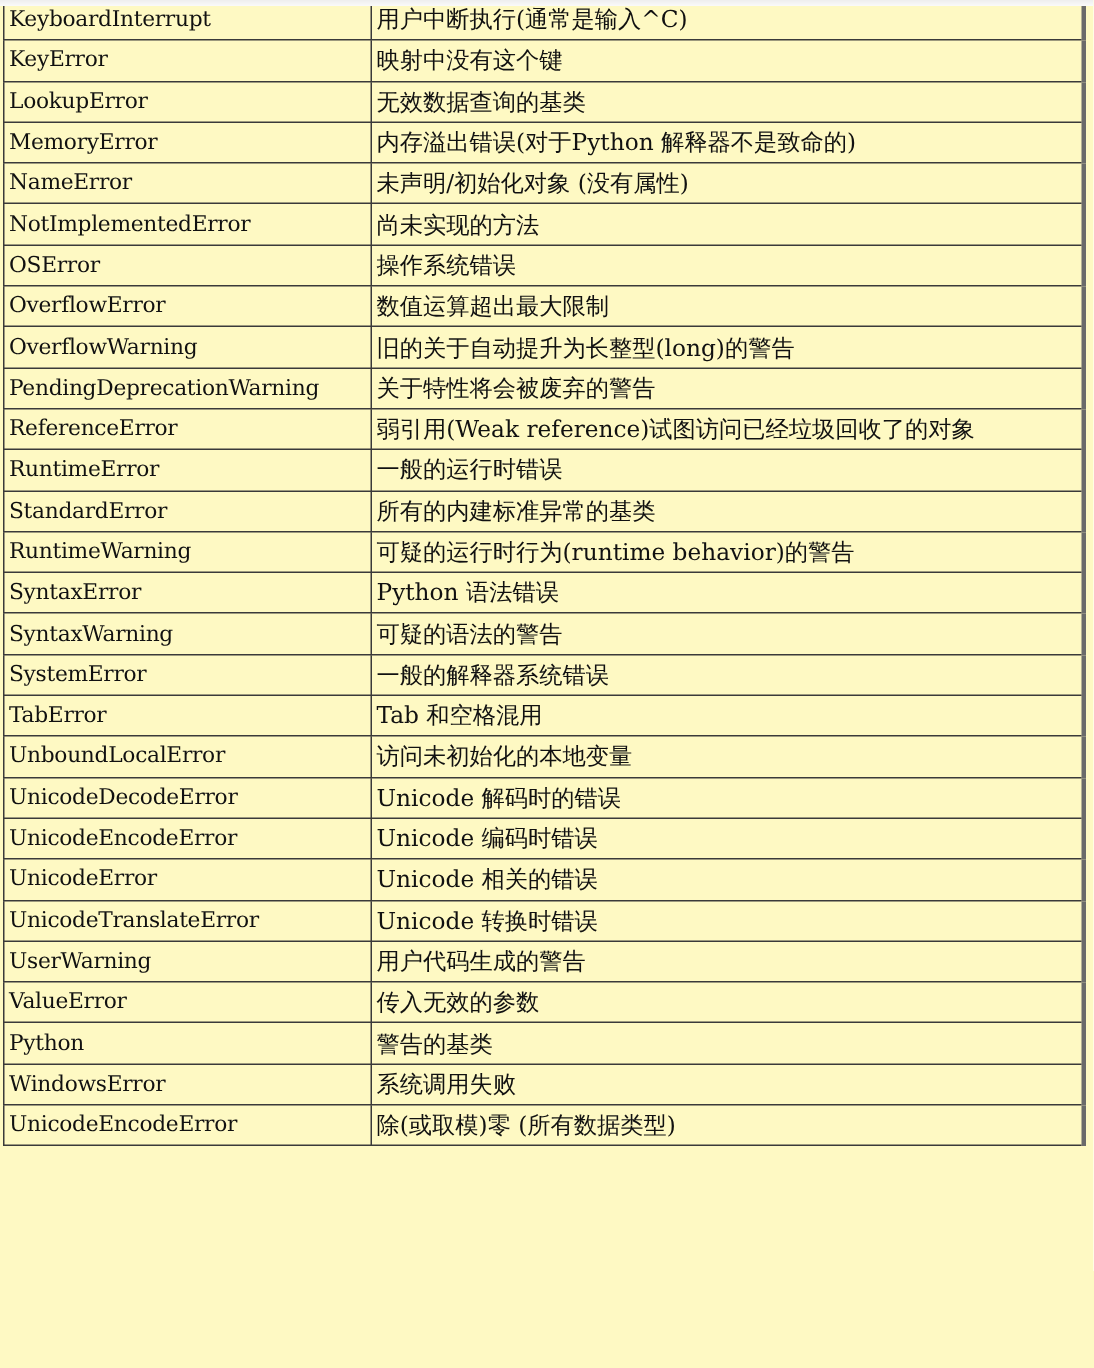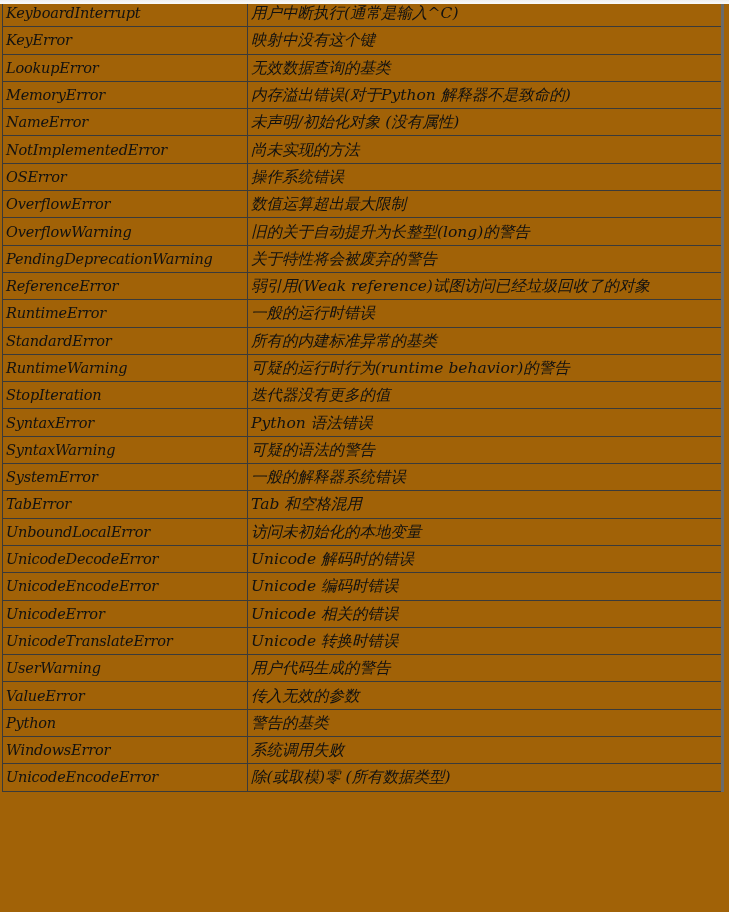--- a/index.html
+++ b/index.html
@@ -7,22 +7,21 @@
       padding: 0;
       background: #ffffff;
       width: 729px;
       height: 912px;
       overflow: hidden;
     }
     .page {
       position: relative;
       width: 729px;
       height: 912px;
-      background: #a16207;
-      font-style: italic;
+      background: #fef9c3;
     }
     .top-fade {
       position: absolute;
       left: 0; top: 0;
       width: 729px; height: 4px;
       background: linear-gradient(#eeeeee, #fafafa);
       z-index: 2;
     }
     table.exc-table {
       position: absolute;
@@ -115,24 +114,20 @@
         </tr>
         <tr>
           <td class="name-cell">StandardError</td>
           <td class="desc-cell right">所有的内建标准异常的基类</td>
         </tr>
         <tr>
           <td class="name-cell">RuntimeWarning</td>
           <td class="desc-cell right">可疑的运行时行为(runtime behavior)的警告</td>
         </tr>
         <tr>
-          <td class="name-cell">StopIteration</td>
-          <td class="desc-cell right">迭代器没有更多的值</td>
-        </tr>
-        <tr>
           <td class="name-cell">SyntaxError</td>
           <td class="desc-cell right">Python 语法错误</td>
         </tr>
         <tr>
           <td class="name-cell">SyntaxWarning</td>
           <td class="desc-cell right">可疑的语法的警告</td>
         </tr>
         <tr>
           <td class="name-cell">SystemError</td>
           <td class="desc-cell right">一般的解释器系统错误</td>

